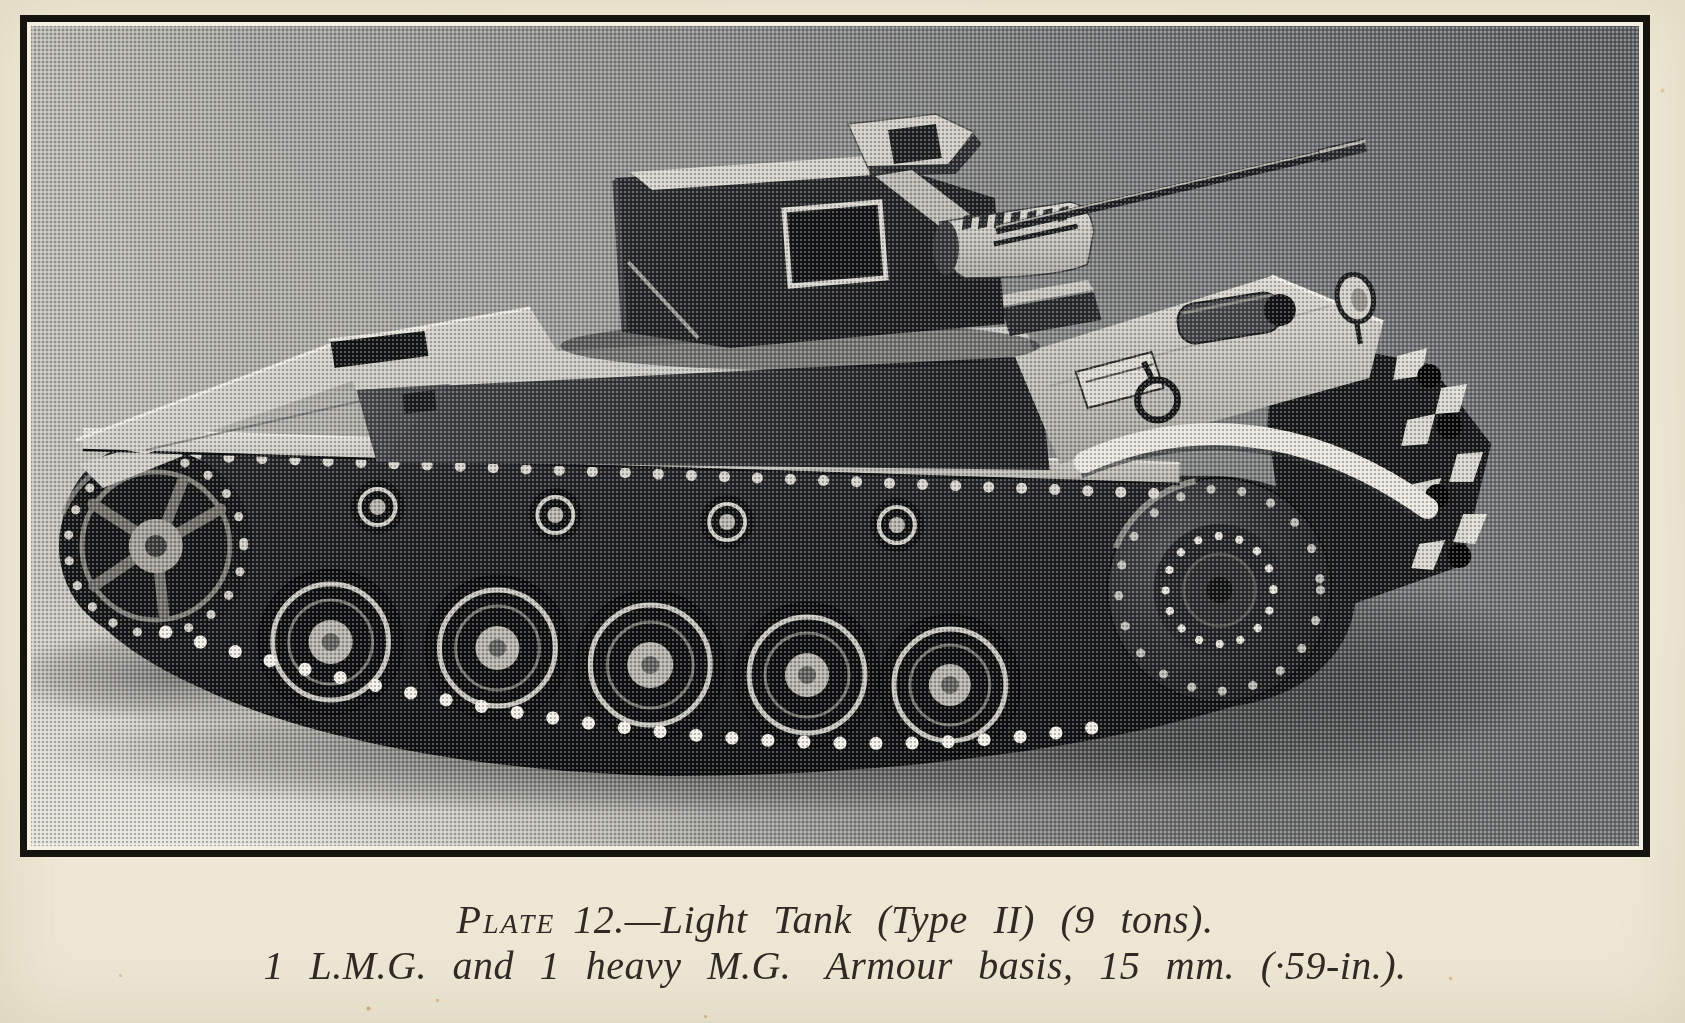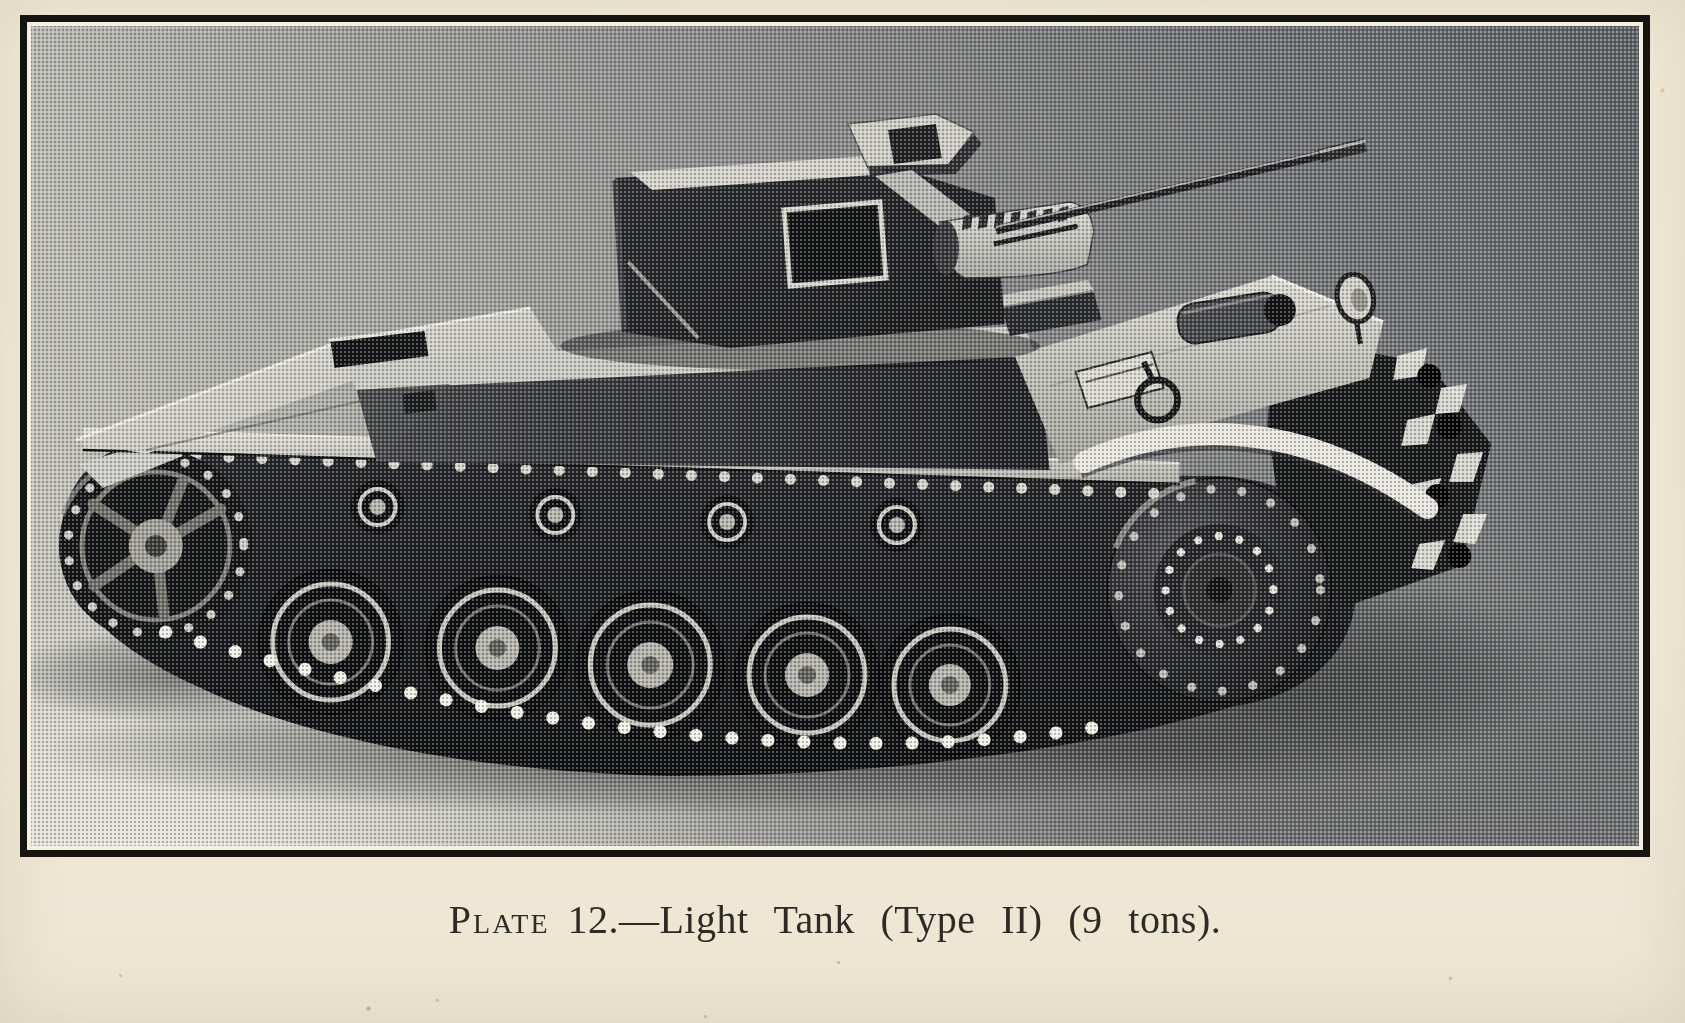--- a/index.html
+++ b/index.html
@@ -33,21 +33,21 @@
     background-image:
       radial-gradient(rgba(252,252,247,.30) 1px, transparent 1.45px),
       radial-gradient(rgba(8,9,11,.26) 1px, transparent 1.45px);
     background-size:4px 4px,4px 4px;
     background-position:0 0,2px 2px;
   }
   .caption{
     position:absolute;left:20px;top:897px;width:1630px;
     text-align:center;color:#2f2b24;
     font-size:40px;line-height:46px;
-    letter-spacing:.012em;word-spacing:.38em;
+    letter-spacing:.012em;word-spacing:.38em;font-style:italic;
   }
   .caption .lead{
     font-variant:small-caps;letter-spacing:.05em;margin-right:.45em;
   }
   .caption .armour{margin-left:34px;}
   .specks{position:absolute;left:0;top:0;width:1px;height:1px;border-radius:50%;
     box-shadow:
       368px 1008px 0 1.5px rgba(176,120,52,.50),
       437px 1000px 0 1.2px rgba(190,140,70,.45),
       705px 1016px 0 1.0px rgba(160,110,50,.38),
@@ -332,16 +332,19 @@
       </svg>
 
       <div class="halftone"></div>
     </div>
   </div>
 
   <div class="caption">
     <div>
       <span class="lead">Plate</span><span>12.—Light Tank (Type II) (9 tons).</span>
     </div>
+    <div>
+      <span>1 L.M.G. and 1 heavy M.G.</span><span class="armour">Armour basis, 15 mm. (·59-in.).</span>
+    </div>
   </div>
 
   <div class="specks"></div>
 </div>
 
 </body></html>

